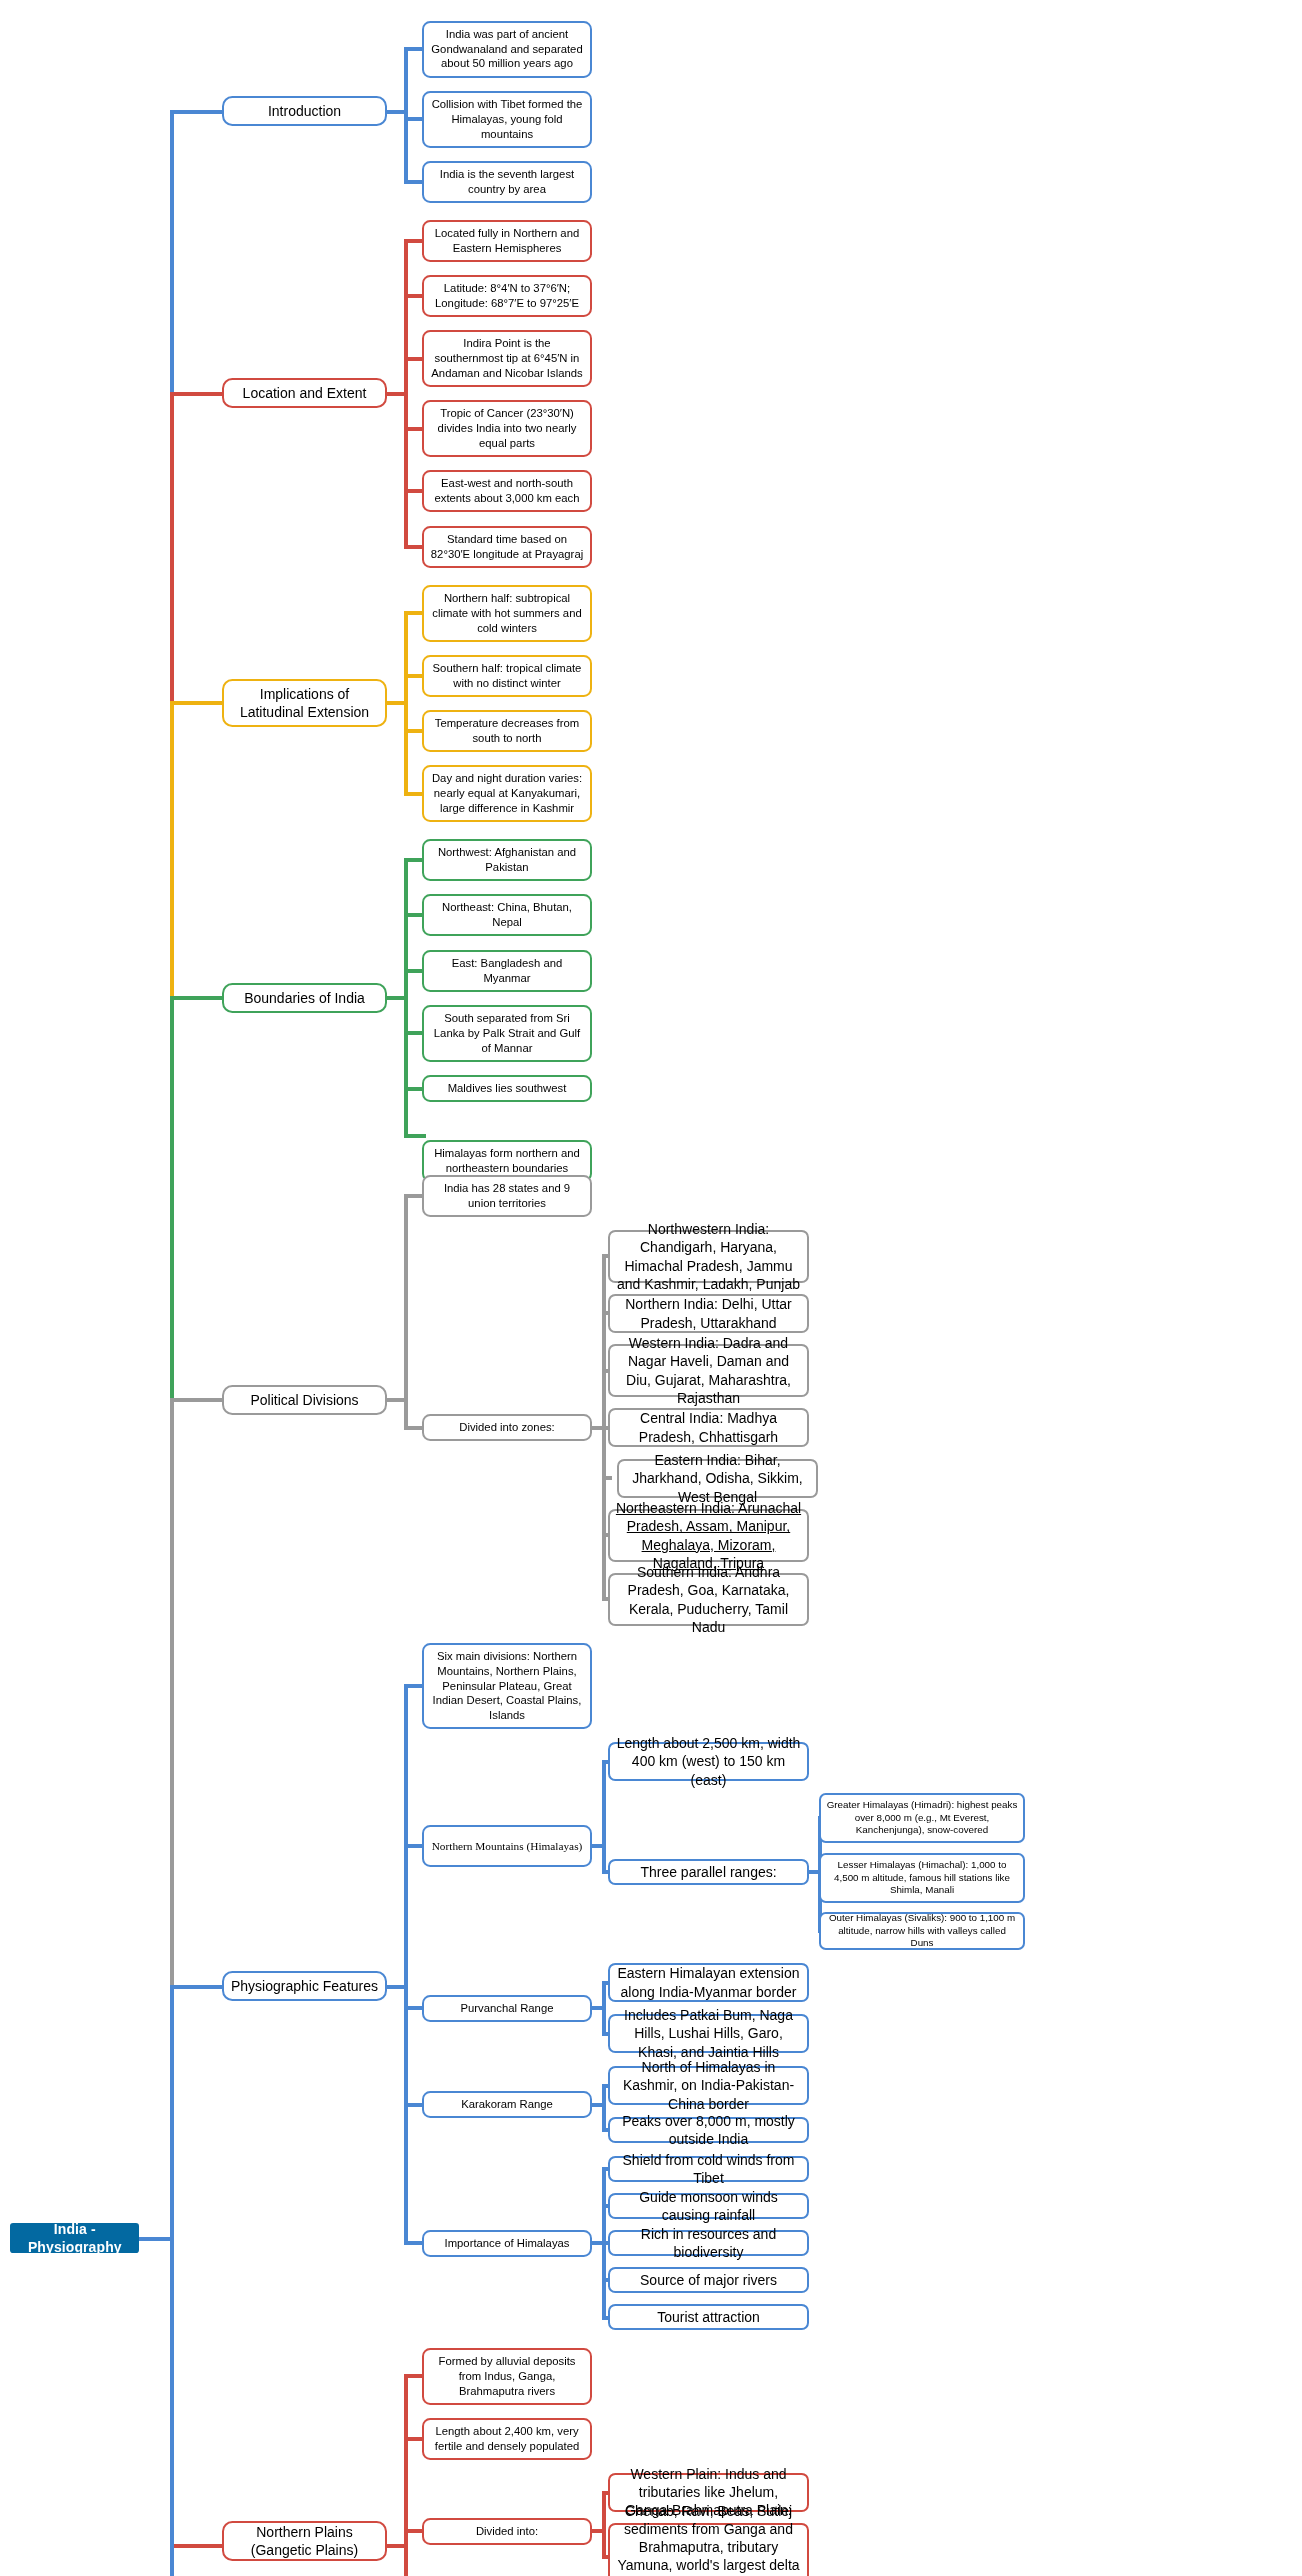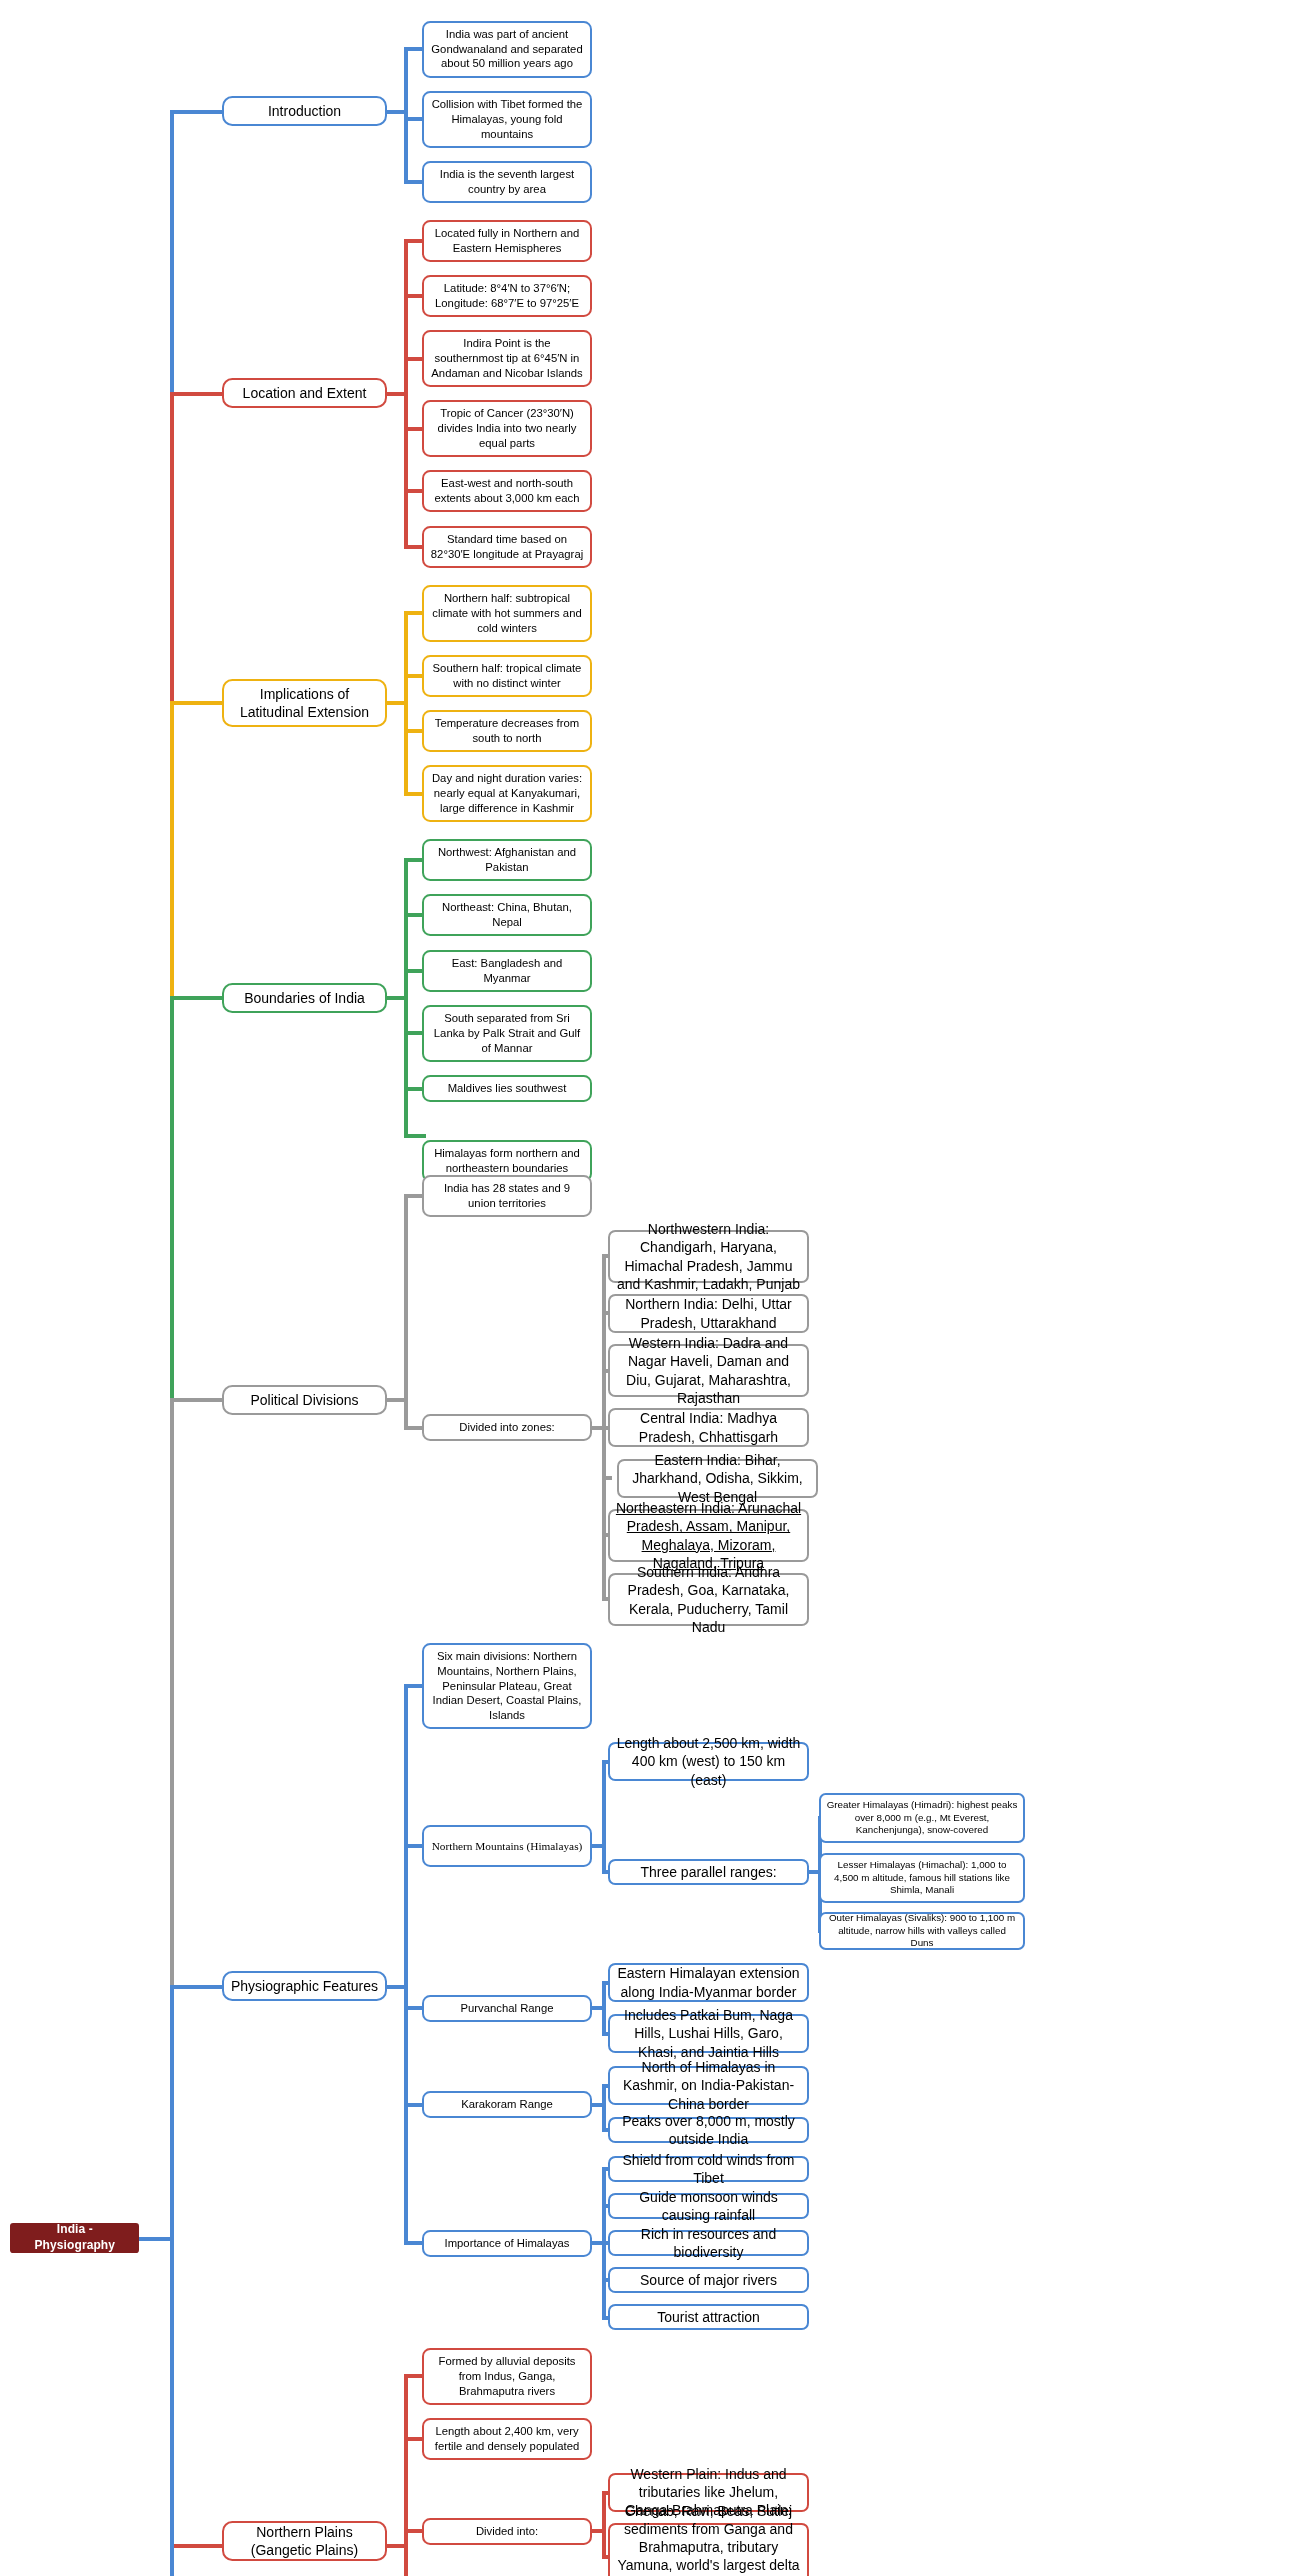--- a/index.html
+++ b/index.html
@@ -18,22 +18,22 @@
     text-align:center;
     background:#ffffff;
     border-style:solid;
     border-radius:7.2px;
     color:#000000;
     line-height:1.30;
     padding:3.1px 5.2px;
     z-index:5;
   }
   .root {
-    background:#7f1d1d; color:#ffffff; border:none; border-radius:3.1px;
-    font-size:12px; font-weight:700; letter-spacing:0.1px; padding:6.2px 9.3px;
+    background:#0369a1; color:#ffffff; border:none; border-radius:3.1px;
+    font-size:14px; font-weight:700; letter-spacing:0.1px; padding:6.2px 9.3px;
     z-index:7;
   }
   .lvl1 { font-size:14px; border-width:2.6px; border-radius:10.3px; }
   .lvl2 { font-size:11.3px; border-width:2.6px; border-radius:8.2px; }
   .lvl3 { font-size:14px; border-width:2.6px; border-radius:7.2px; }
   .lvl4 { font-size:9.8px; border-width:2.6px; border-radius:6.7px; }
 
   
   .c-blue   { border-color:#4a87d3; }
   .c-red    { border-color:#d14a40; }

